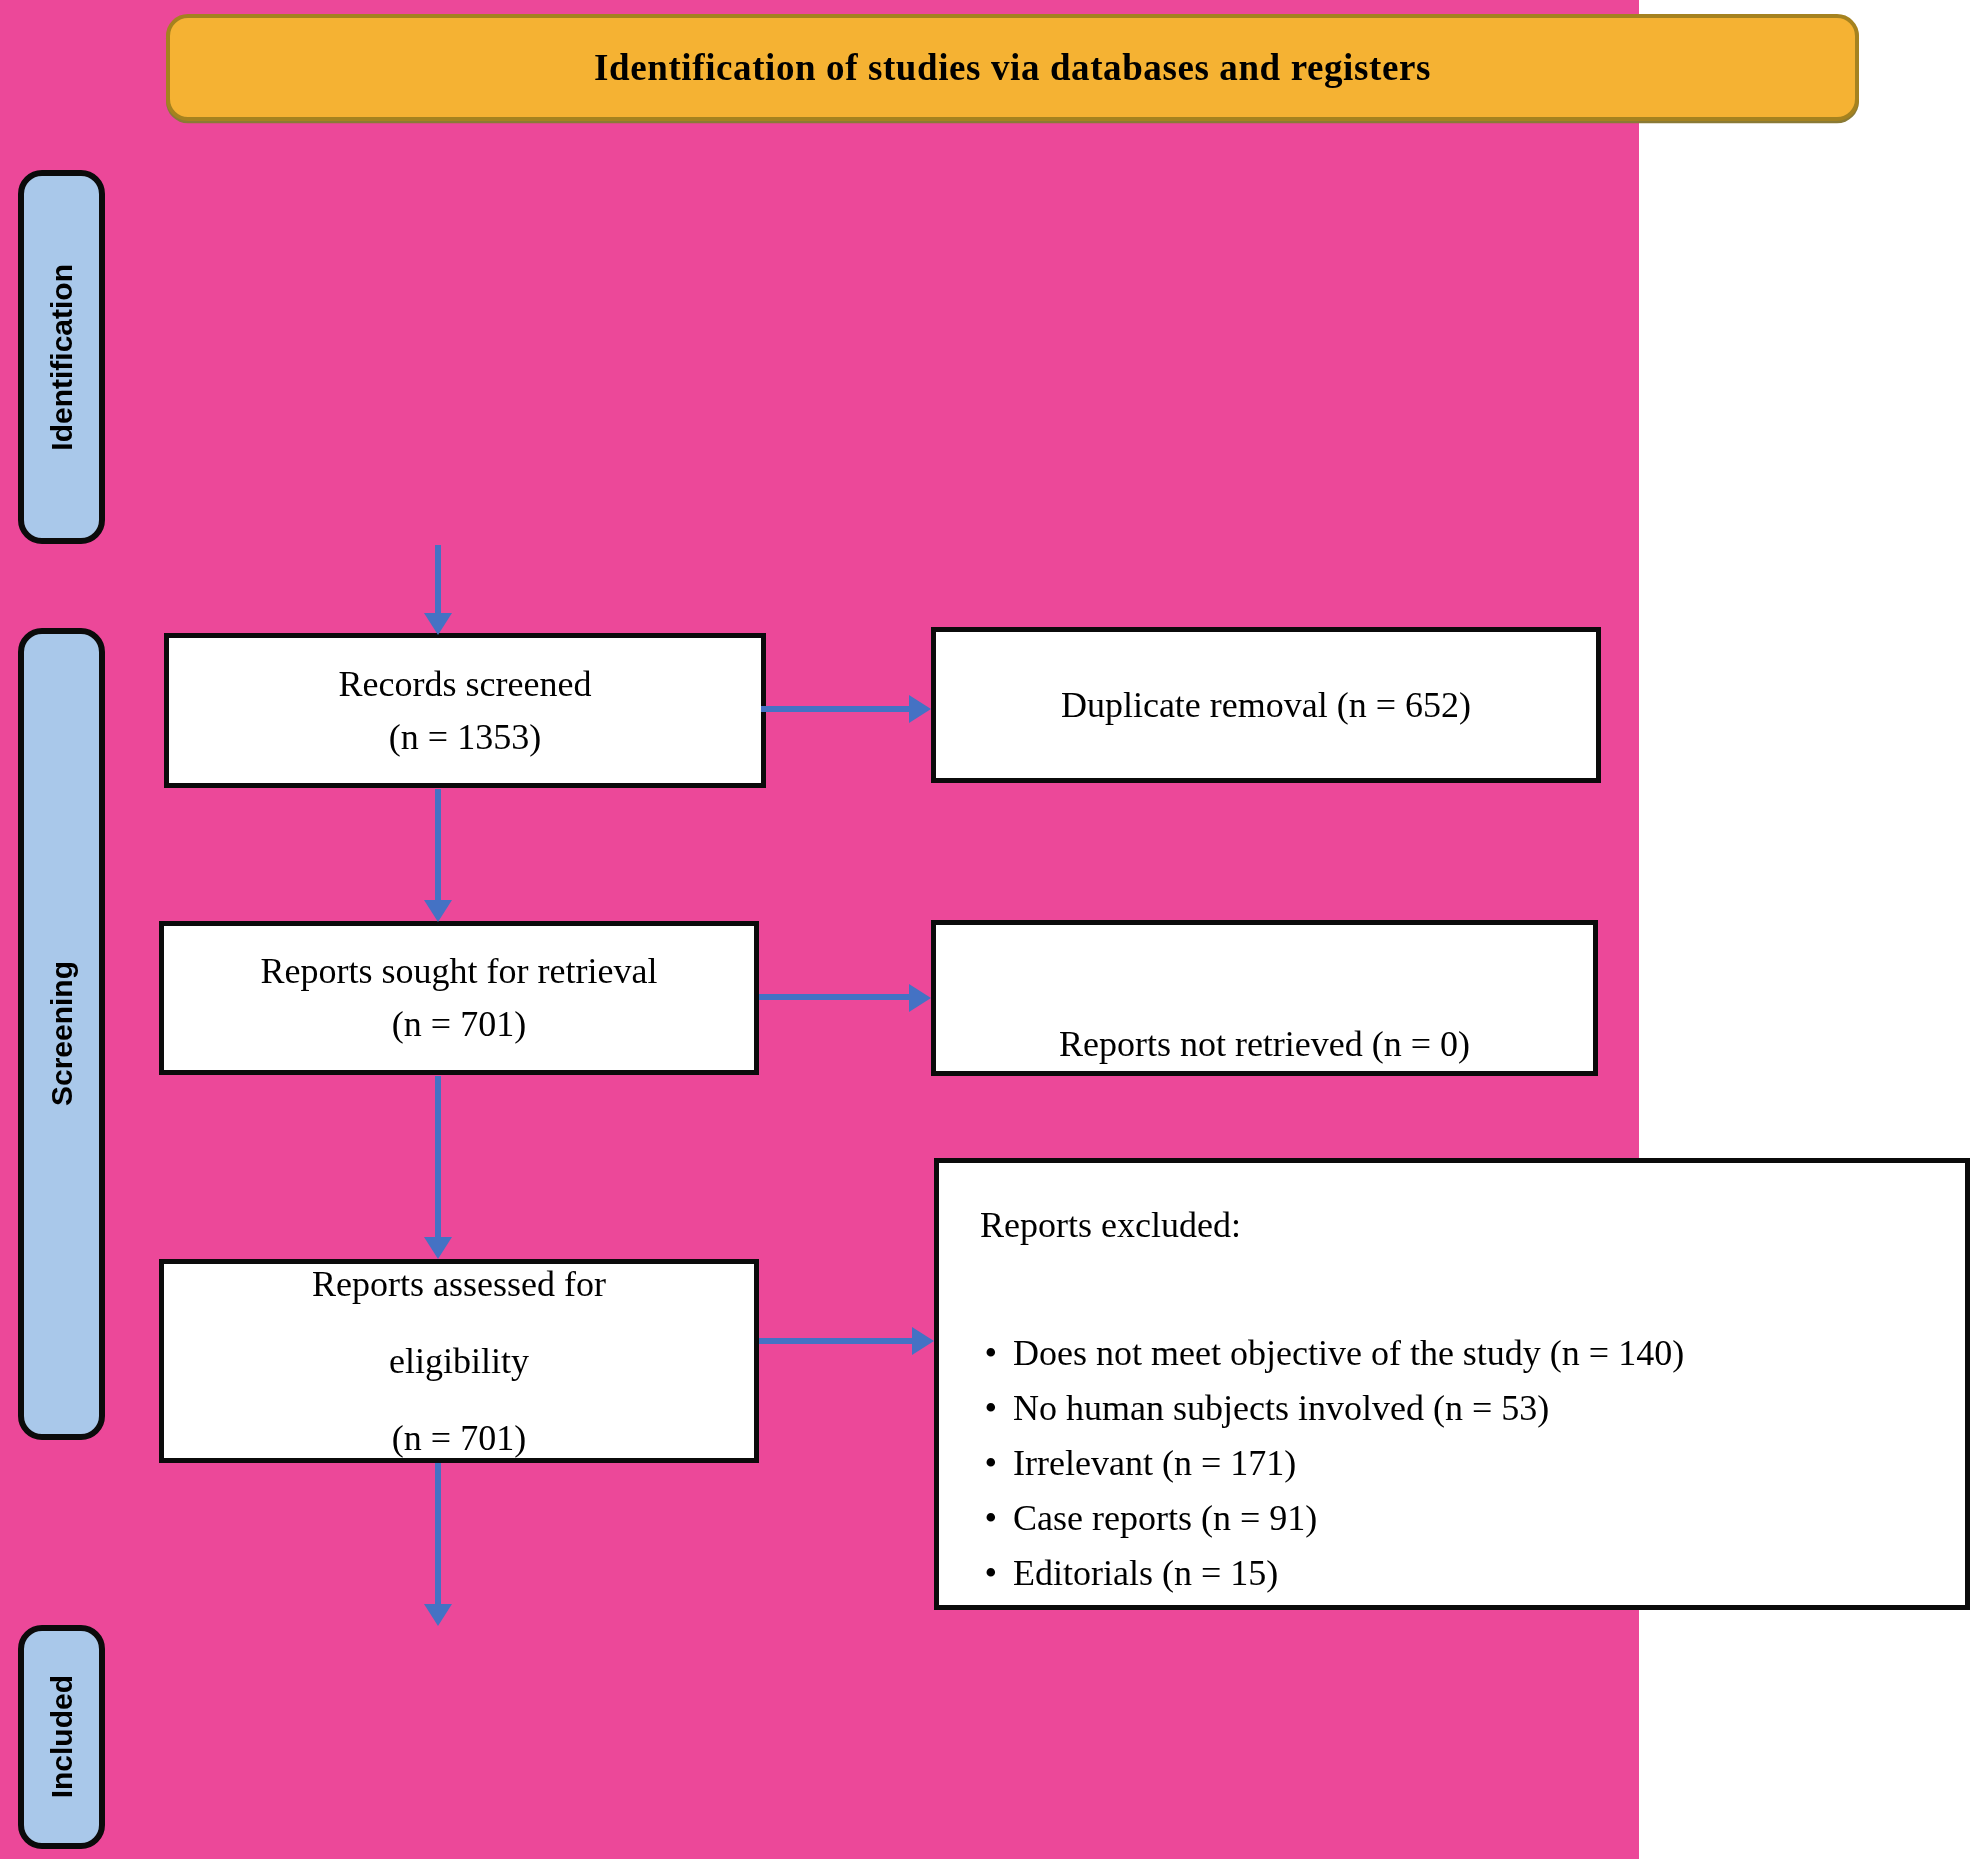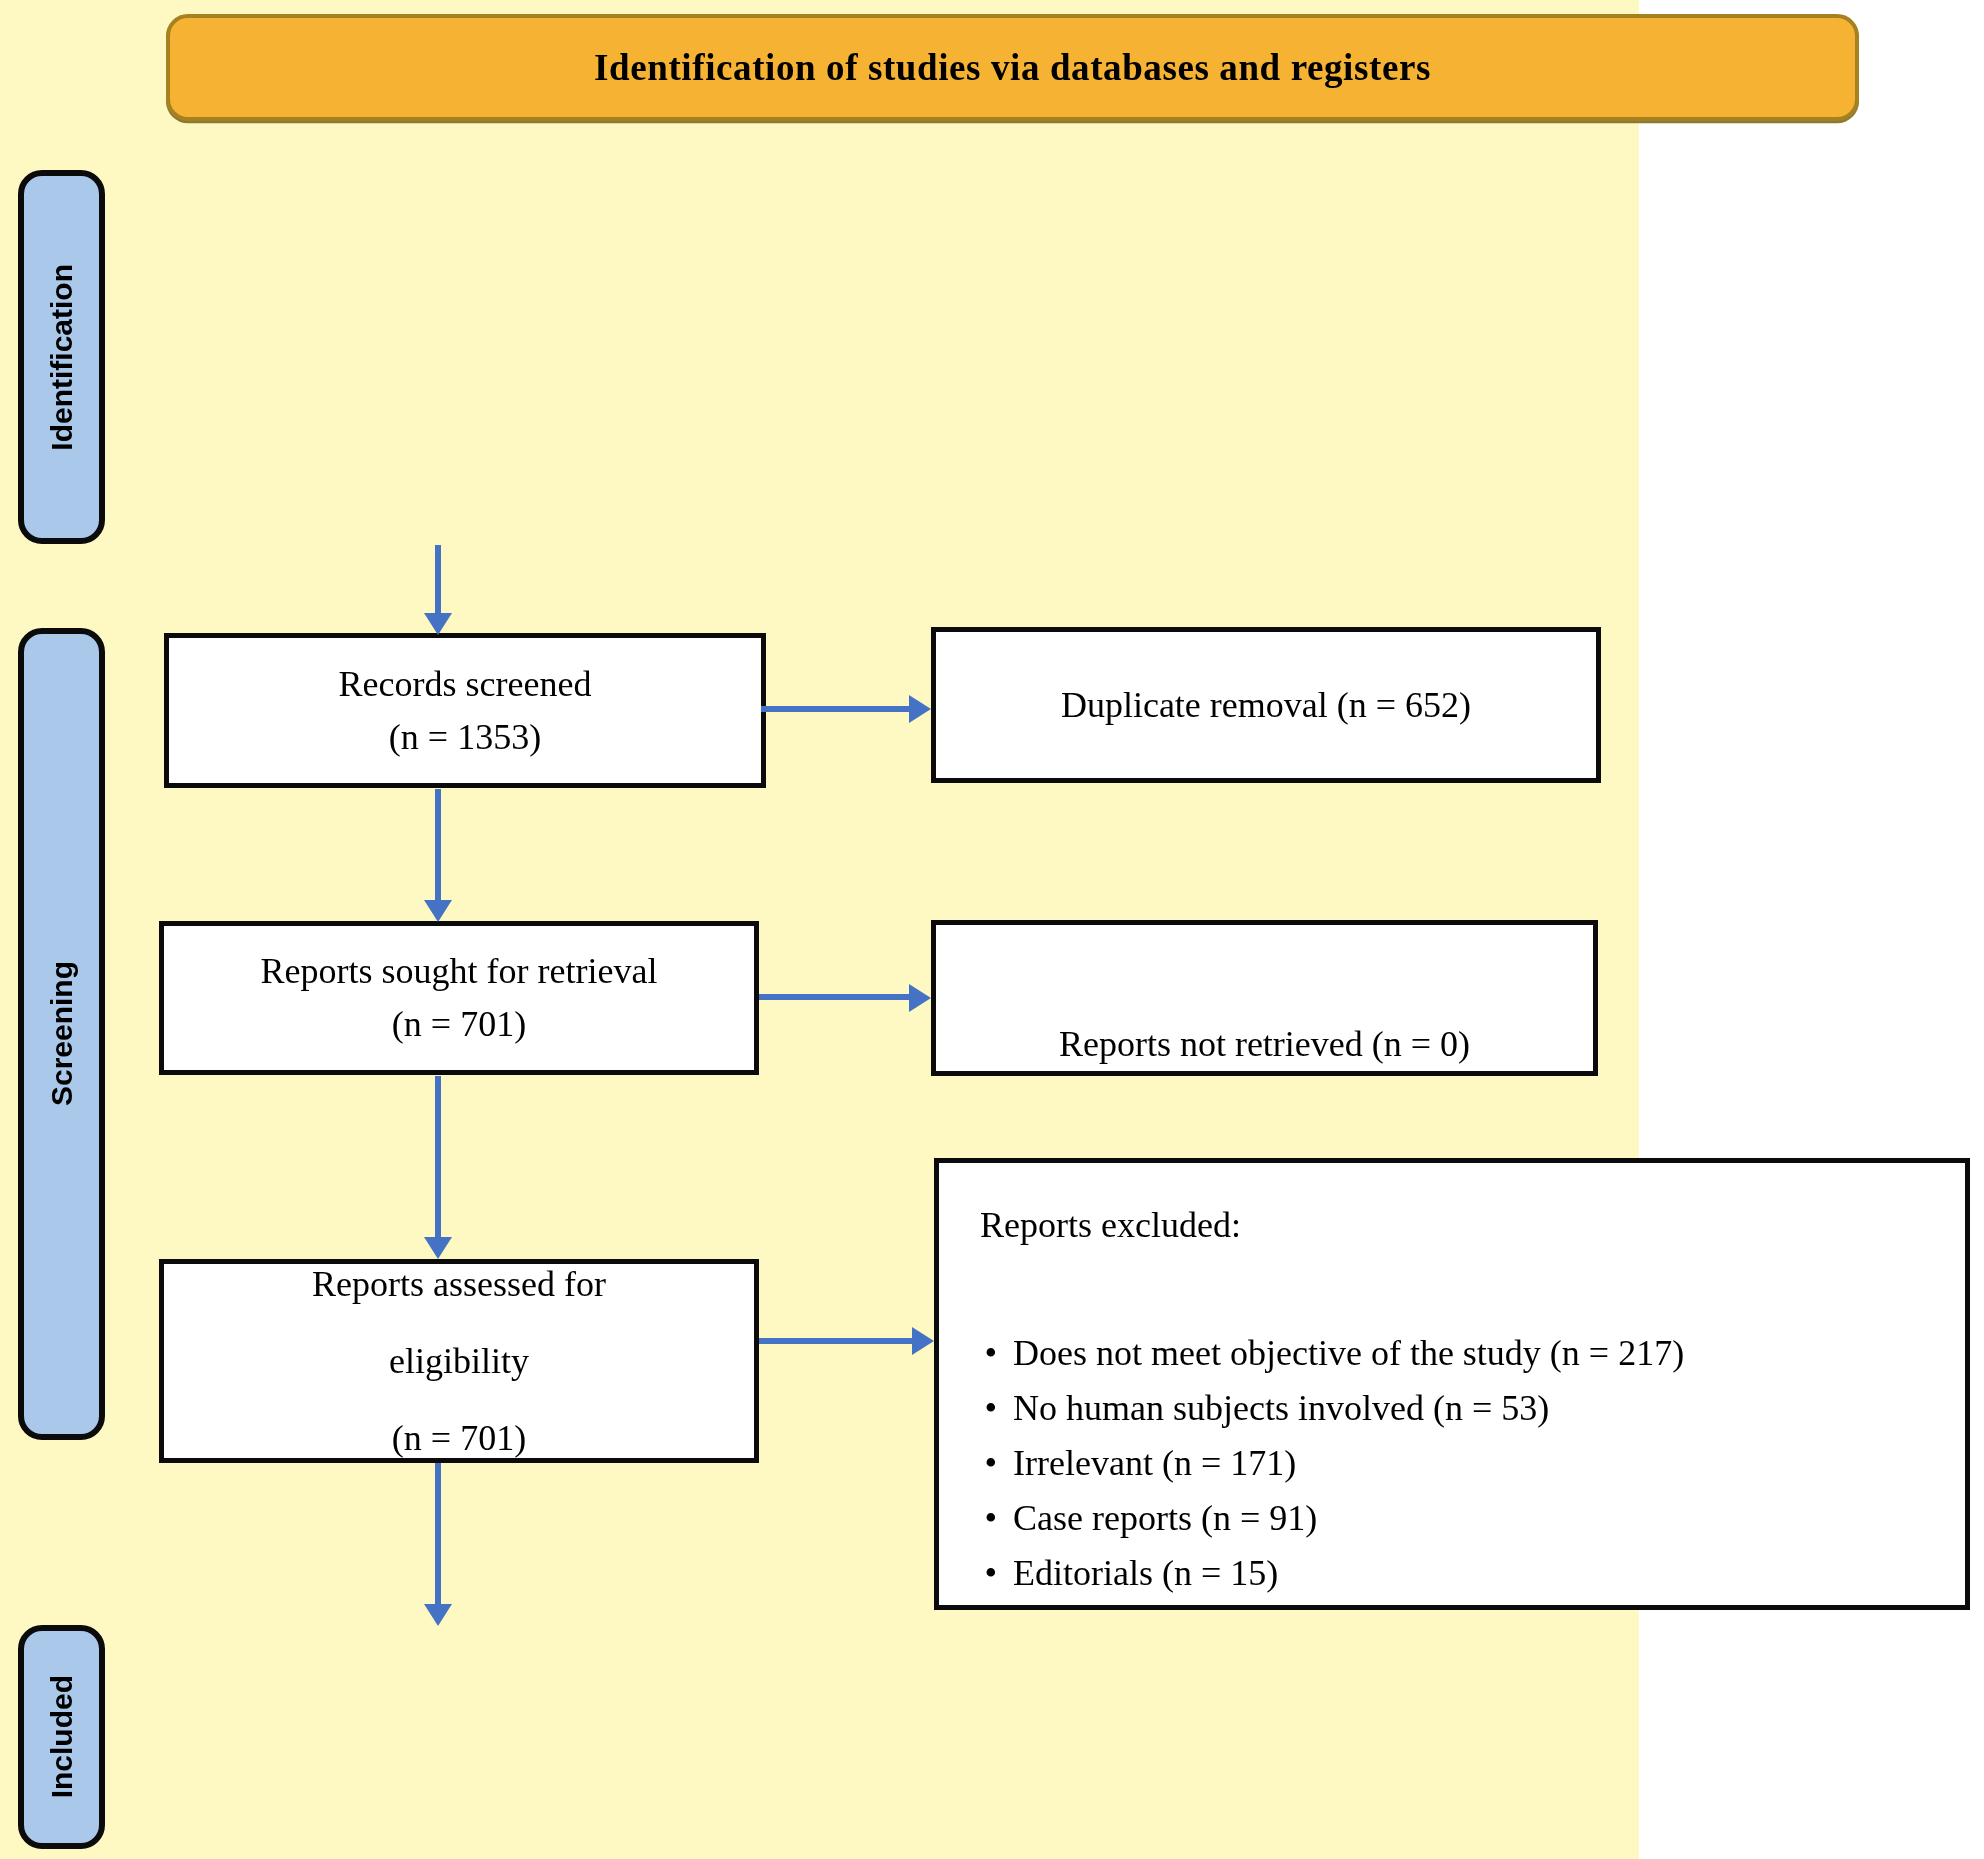--- a/index.html
+++ b/index.html
@@ -1,19 +1,19 @@
 <!DOCTYPE html>
 <html style="font-size:9.2px"><head>
 <meta charset="utf-8">
 <style>
   html,body{margin:0;padding:0;background:#ffffff;}
   #canvas{
     position:relative;
     width:1639px;height:1860px;
-    background:#fef9c3;
+    background:#ec4899;
     font-family:"Liberation Serif", serif;
     color:#000;
   }
   
   .banner{
     position:absolute;left:166px;top:14.4px;width:1693px;height:107px;
     background:#F5B233;
     border:4px solid #A5821F;
     border-radius:22px;
     box-shadow:0 2.3px 0 #8a7a35;
@@ -136,21 +136,21 @@
     <div>Duplicate removal (n = 652)</div>
   </div>
 
   <div class="fbox notretrieved">
     <div>Reports not retrieved (n = 0)</div>
   </div>
 
   <div class="fbox excluded">
     <div style="font-size:36px;">Reports excluded:</div>
     <div class="excl-list">
-      <div class="bullet-item">Does not meet objective of the study (n = 217)</div>
+      <div class="bullet-item">Does not meet objective of the study (n = 140)</div>
       <div class="bullet-item">No human subjects involved (n = 53)</div>
       <div class="bullet-item">Irrelevant (n = 171)</div>
       <div class="bullet-item">Case reports (n = 91)</div>
       <div class="bullet-item">Editorials (n = 15)</div>
     </div>
   </div>
 
   <div>
     <div class="shaft-v" style="left:435px;top:545px;height:70px;"></div>
     <div class="head-v" style="left:424px;top:613px;"></div>

